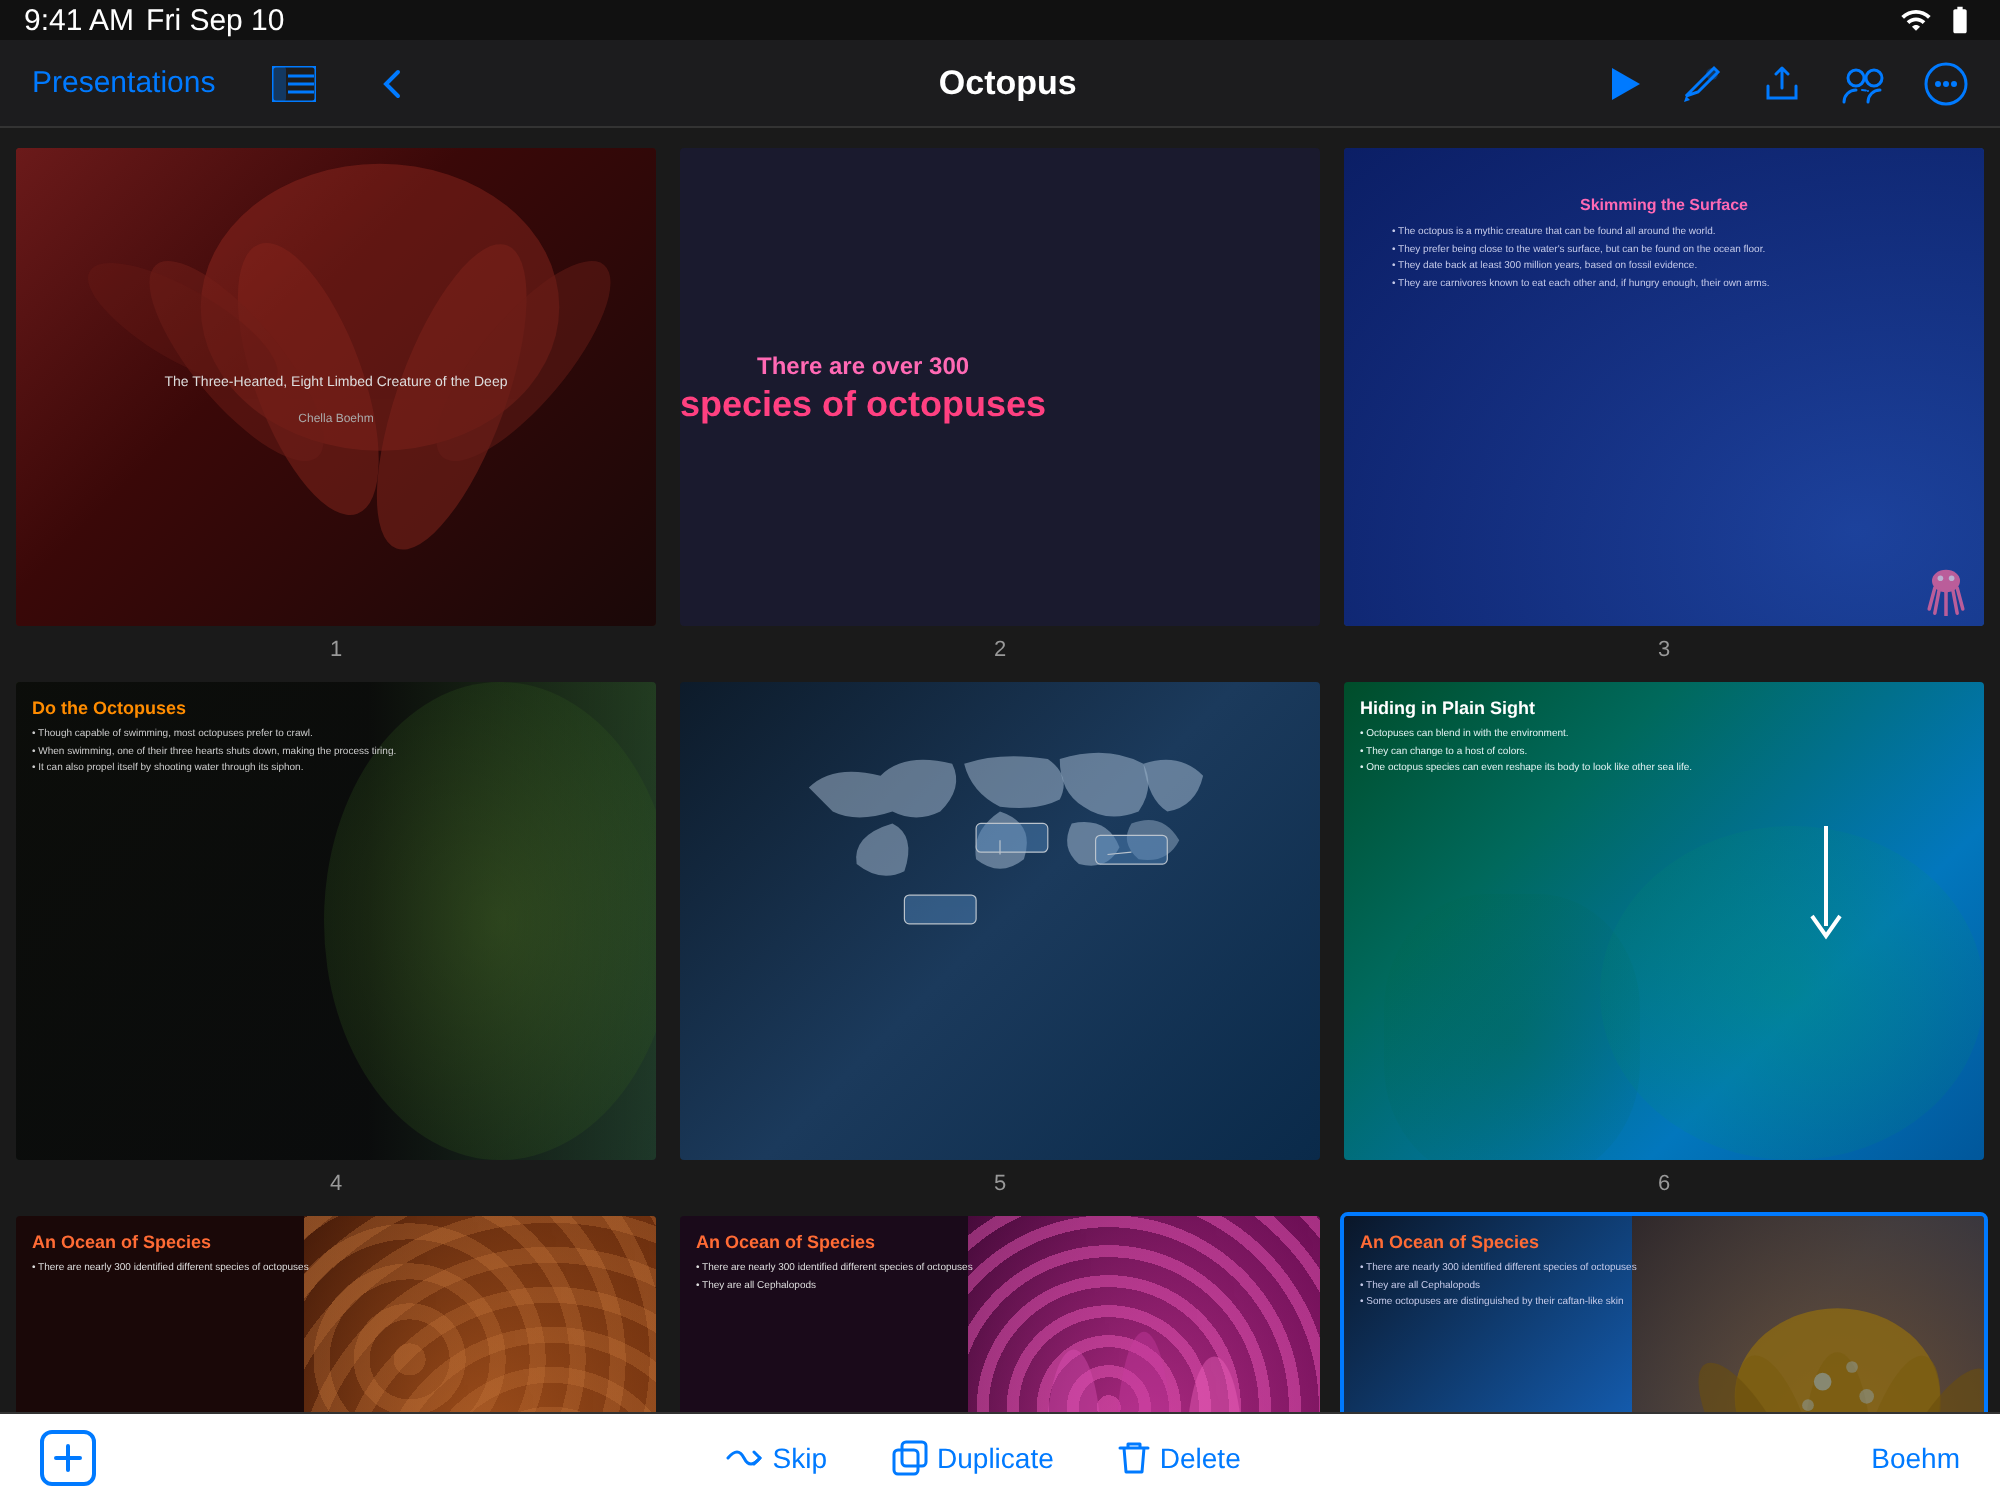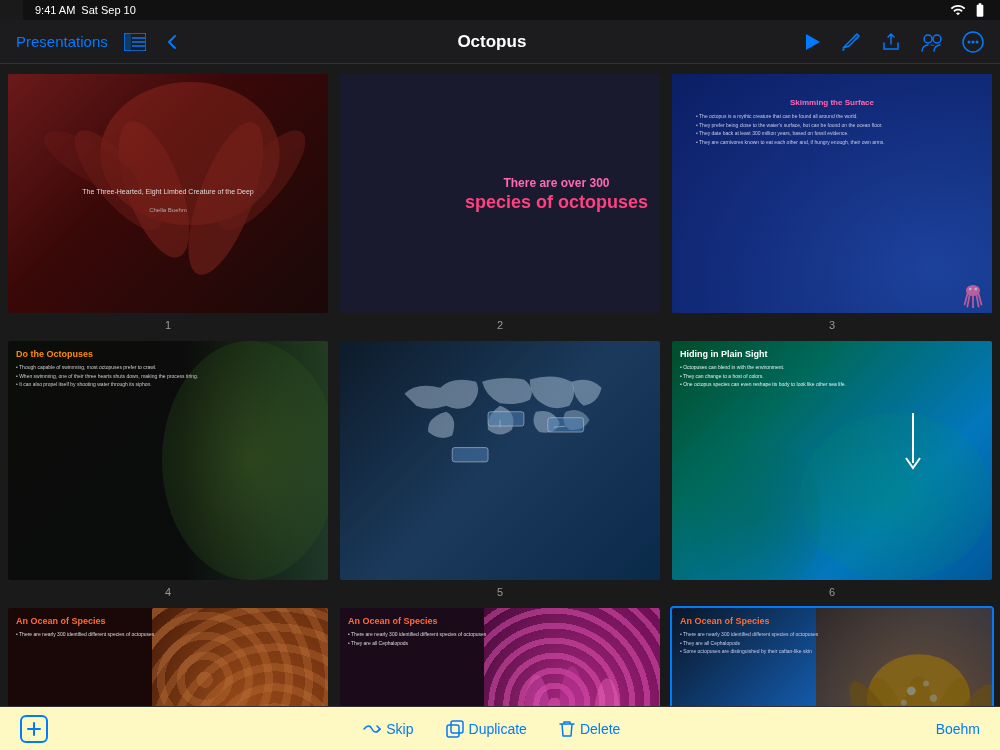--- a/index.html
+++ b/index.html
@@ -13,38 +13,37 @@
     }
 
     
     #status-bar {
       height: 20px;
       background: #111;
       display: flex;
       align-items: center;
       justify-content: space-between;
       padding: 0 12px;
-      font-size: 11px;
+      font-size: 15px;
       color: white;
-      margin-left: 23px;
     }
     .status-left { display: flex; gap: 6px; }
     .status-right { display: flex; gap: 6px; align-items: center; }
 
     
     #toolbar {
       height: 44px;
       background: #1c1c1e;
       display: flex;
       align-items: center;
       justify-content: space-between;
       padding: 0 16px;
       border-bottom: 1px solid #333;
     }
-    .toolbar-left { display: flex; align-items: center; gap: 16px; }
+    .toolbar-left { display: flex; align-items: center; gap: 28px; }
     .toolbar-center { font-size: 17px; font-weight: 600; color: white; }
     .toolbar-right { display: flex; align-items: center; gap: 18px; }
     .toolbar-btn {
       background: none;
       border: none;
       color: #007AFF;
       font-size: 15px;
       cursor: pointer;
       display: flex;
       align-items: center;
@@ -103,21 +102,21 @@
       justify-content: center;
       text-align: center;
       padding: 12px;
       position: relative;
     }
     .slide1-text { position: relative; z-index: 1; }
 
     
     #bottom-bar {
       height: 44px;
-      background: #fef9c3;
+      background: #ffffff;
       border-top: 1px solid #333;
       display: flex;
       align-items: center;
       justify-content: space-between;
       padding: 0 20px;
     }
     .bottom-left { display: flex; align-items: center; }
     .bottom-center { display: flex; align-items: center; gap: 32px; }
     .bottom-right { display: flex; align-items: center; }
     .bottom-btn {
@@ -145,21 +144,21 @@
     }
     .icon-svg-white { width: 20px; height: 20px; fill: white; }
     .icon-sm { width: 16px; height: 16px; }
   </style>
 </head>
 <body>
 
 <div id="status-bar">
   <div class="status-left">
     <span>9:41 AM</span>
-    <span>Sat Sep 10</span>
+    <span>Fri Sep 10</span>
   </div>
   <div class="status-right">
     <svg class="icon-svg-white icon-sm" viewBox="0 0 24 24">
         <path d="M1 9l2 2c4.97-4.97 13.03-4.97 18 0l2-2C16.93 2.93 7.08 2.93 1 9zm8 8l3 3 3-3c-1.65-1.66-4.34-1.66-6 0zm-4-4l2 2c2.76-2.76 7.24-2.76 10 0l2-2C15.14 9.14 8.87 9.14 5 13z" fill="white"></path>
       </svg>
     <svg class="icon-svg-white icon-sm" viewBox="0 0 24 24">
         <path d="M15.67 4H14V2h-4v2H8.33C7.6 4 7 4.6 7 5.33v15.33C7 21.4 7.6 22 8.33 22h7.33c.74 0 1.34-.6 1.34-1.33V5.33C17 4.6 16.4 4 15.67 4z" fill="white"></path>
       </svg>
   </div>
 </div>
@@ -243,21 +242,21 @@
           <div style="font-size:7px;color:#ddd;margin-top:3px;line-height:1.4;">The Three-Hearted, Eight Limbed Creature of the Deep</div>
           <div style="font-size:6px;color:#aaa;margin-top:10px;">Chella Boehm</div>
         </div>
       </div>
     </div>
     <span class="slide-number">1</span>
   </div>
 
   <div class="slide-item">
     <div class="slide-thumb">
-      <div style="width:100%;height:100%;background:#1a1a2e;display:flex;align-items:center;justify-content:flex-end;text-align:center;padding:12px;">
+      <div style="width:100%;height:100%;background:#1a1a2e;display:flex;align-items:center;justify-content:flex-start;text-align:center;">
         <div>
           <div style="font-size:12px;font-weight:600;color:#ff69b4;line-height:1.5;">There are over 300</div>
           <div style="font-size:18px;font-weight:800;color:#ff4081;">species of octopuses</div>
         </div>
       </div>
     </div>
     <span class="slide-number">2</span>
   </div>
 
   <div class="slide-item">

